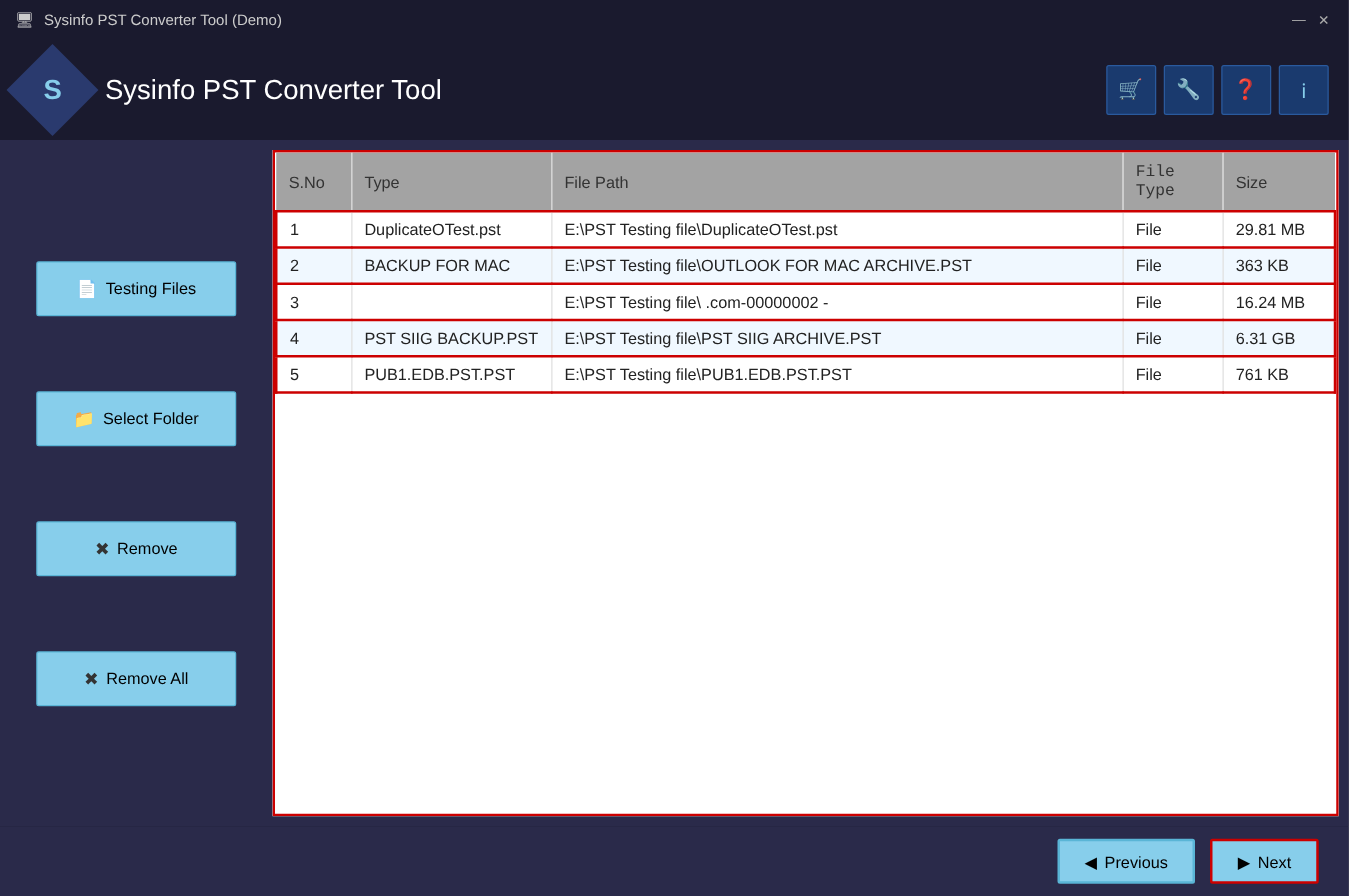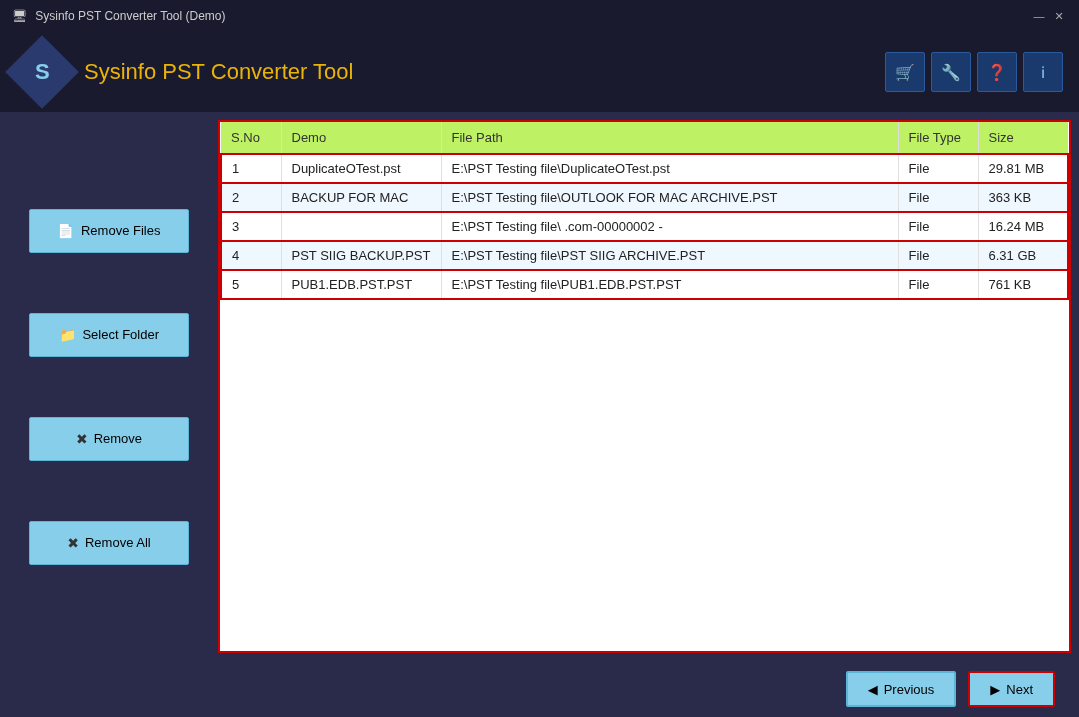--- a/index.html
+++ b/index.html
@@ -66,21 +66,21 @@
       justify-content: center;
       flex-shrink: 0;
     }
     .logo-diamond-inner {
       transform: rotate(-45deg);
       color: #87ceeb;
       font-size: 22px;
       font-weight: bold;
     }
     .header-title {
-      color: #eab308;
+      color: #ffffff;
       font-size: 22px;
       font-weight: 400;
       flex: 1;
     }
     .header-icons {
       display: flex;
       gap: 6px;
     }
     .header-icon-btn {
       width: 40px;
@@ -146,21 +146,21 @@
       margin: 8px 8px 8px 0;
     }
 
     
     .file-table {
       width: 100%;
       border-collapse: collapse;
       font-size: 13px;
     }
     .file-table thead tr {
-      background: #bef264;
+      background: #a3a3a3;
       border-bottom: 1px solid #ccc;
     }
     .file-table thead th {
       padding: 8px 10px;
       text-align: left;
       font-weight: 500;
       color: #333;
       border-right: 1px solid #ddd;
     }
     .file-table thead th:last-child {
@@ -180,21 +180,21 @@
       color: #222;
       border-right: 1px solid #e0e0e0;
     }
     .file-table tbody td:last-child {
       border-right: none;
       margin-top: 13px;
     }
     .col-sno { width: 60px; }
     .col-name { width: 160px; }
     .col-path { width: auto; }
-    .col-type { width: 80px; }
+    .col-type { width: 80px; font-family: Liberation Mono, monospace; }
     .col-size { width: 90px; }
 
     
     .table-wrapper {
       border: 2px solid #cc0000;
       overflow: auto;
       flex: 1;
     }
 
     
@@ -250,21 +250,21 @@
     <div class="header-icon-btn">❓</div>
     <div class="header-icon-btn">ℹ</div>
   </div>
 </div>
 
 <div class="main">
 
   <div class="sidebar">
     <div class="sidebar-btn">
       <span class="btn-icon">📄</span>
-      <span>Remove Files</span>
+      <span>Testing Files</span>
     </div>
     <div class="sidebar-btn">
       <span class="btn-icon">📁</span>
       <span>Select Folder</span>
     </div>
     <div class="sidebar-btn">
       <span class="btn-icon">✖</span>
       <span>Remove</span>
     </div>
     <div class="sidebar-btn">
@@ -272,21 +272,21 @@
       <span>Remove All</span>
     </div>
   </div>
 
   <div class="content">
     <div class="table-wrapper">
       <table class="file-table">
         <thead>
           <tr>
             <th class="col-sno">S.No</th>
-            <th class="col-name">Demo</th>
+            <th class="col-name">Type</th>
             <th class="col-path">File Path</th>
             <th class="col-type">File Type</th>
             <th class="col-size">Size</th>
           </tr>
         </thead>
         <tbody id="table-body">
         <tr>
       <td>1</td>
       <td>DuplicateOTest.pst</td>
       <td>E:\PST Testing file\DuplicateOTest.pst</td>

